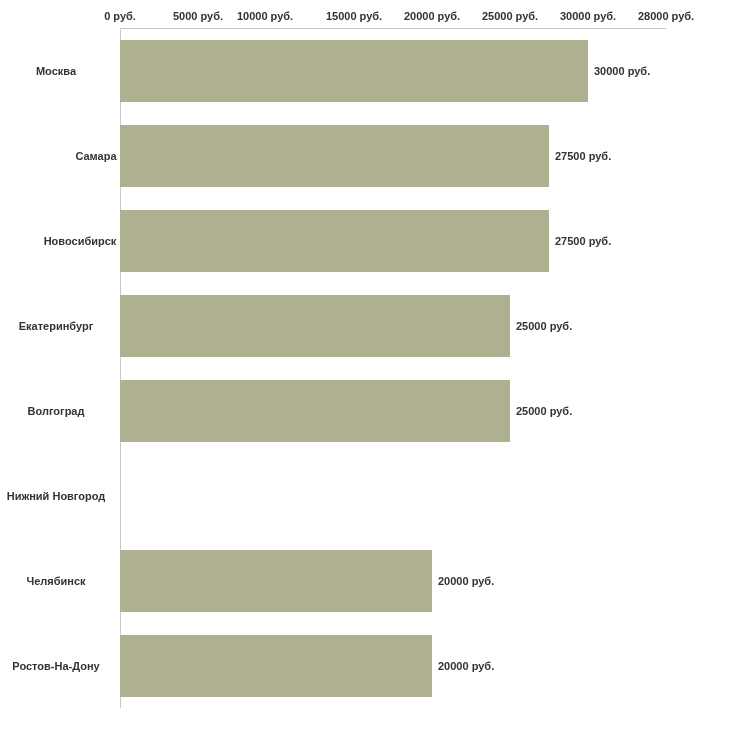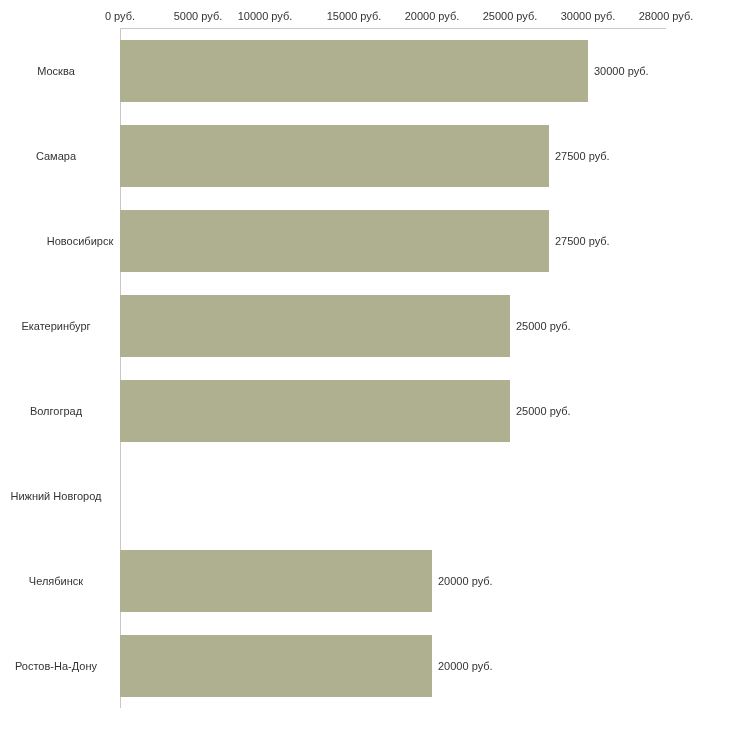--- a/index.html
+++ b/index.html
@@ -10,20 +10,21 @@
     width: 730px;
     height: 730px;
     background: #ffffff;
     font-family: "Liberation Sans", sans-serif;
     overflow: hidden;
   }
   #chart-root {
     position: relative;
     width: 730px;
     height: 730px;
+    font-weight: bold;
   }
   
   .x-axis {
     position: absolute;
     top: 10px;
     left: 0;
     width: 730px;
     height: 16px;
   }
   .x-tick {
@@ -108,21 +109,21 @@
       <div class="x-tick" style="left: 265px;">10000 руб.</div>
       <div class="x-tick" style="left: 354px;">15000 руб.</div>
       <div class="x-tick" style="left: 432px;">20000 руб.</div>
       <div class="x-tick" style="left: 510px;">25000 руб.</div>
       <div class="x-tick" style="left: 588px;">30000 руб.</div>
       <div class="x-tick" style="left: 666px;">28000 руб.</div>
     </div>
 
   <div class="cat-labels">
       <div class="cat-label-item" style="top: 42.5px;">Москва</div>
-      <div class="cat-label-item" style="top: 127.5px;">Самара</div>
+      <div class="cat-label-item" style="top: 127.5px; padding-left: 40px;">Самара</div>
       <div class="cat-label-item" style="top: 212.5px; padding-left: 24px;">Новосибирск</div>
       <div class="cat-label-item" style="top: 297.5px;">Екатеринбург</div>
       <div class="cat-label-item" style="top: 382.5px;">Волгоград</div>
       <div class="cat-label-item" style="top: 467.5px;">Нижний Новгород</div>
       <div class="cat-label-item" style="top: 552.5px;">Челябинск</div>
       <div class="cat-label-item" style="top: 637.5px;">Ростов-На-Дону</div>
     </div>
 
   <div class="plot">
     <div class="top-line"></div>

